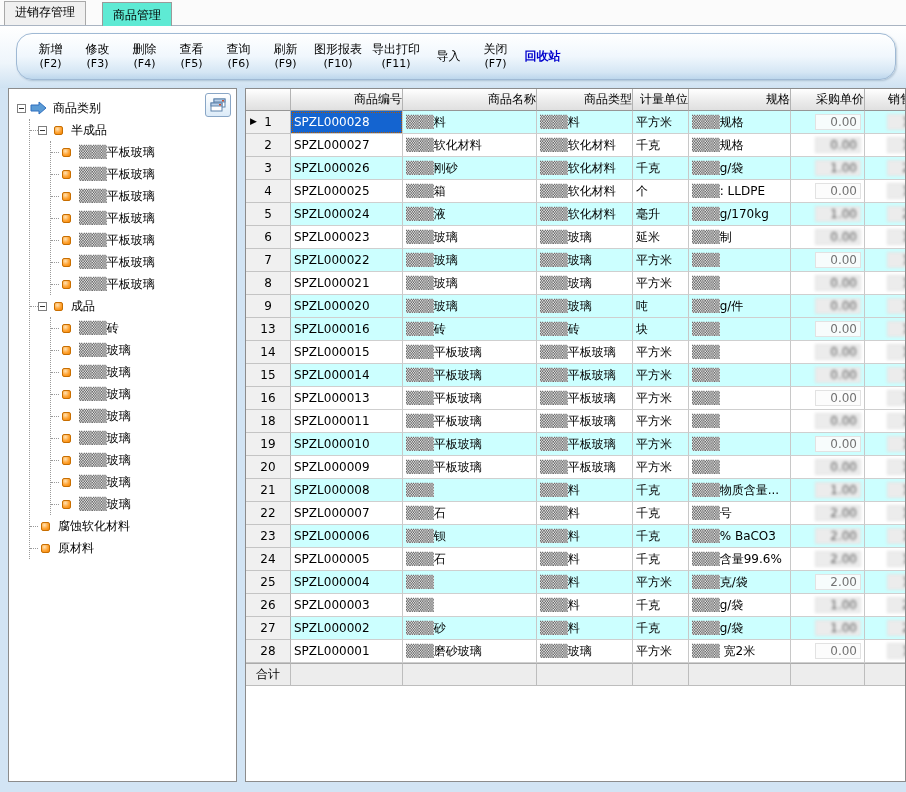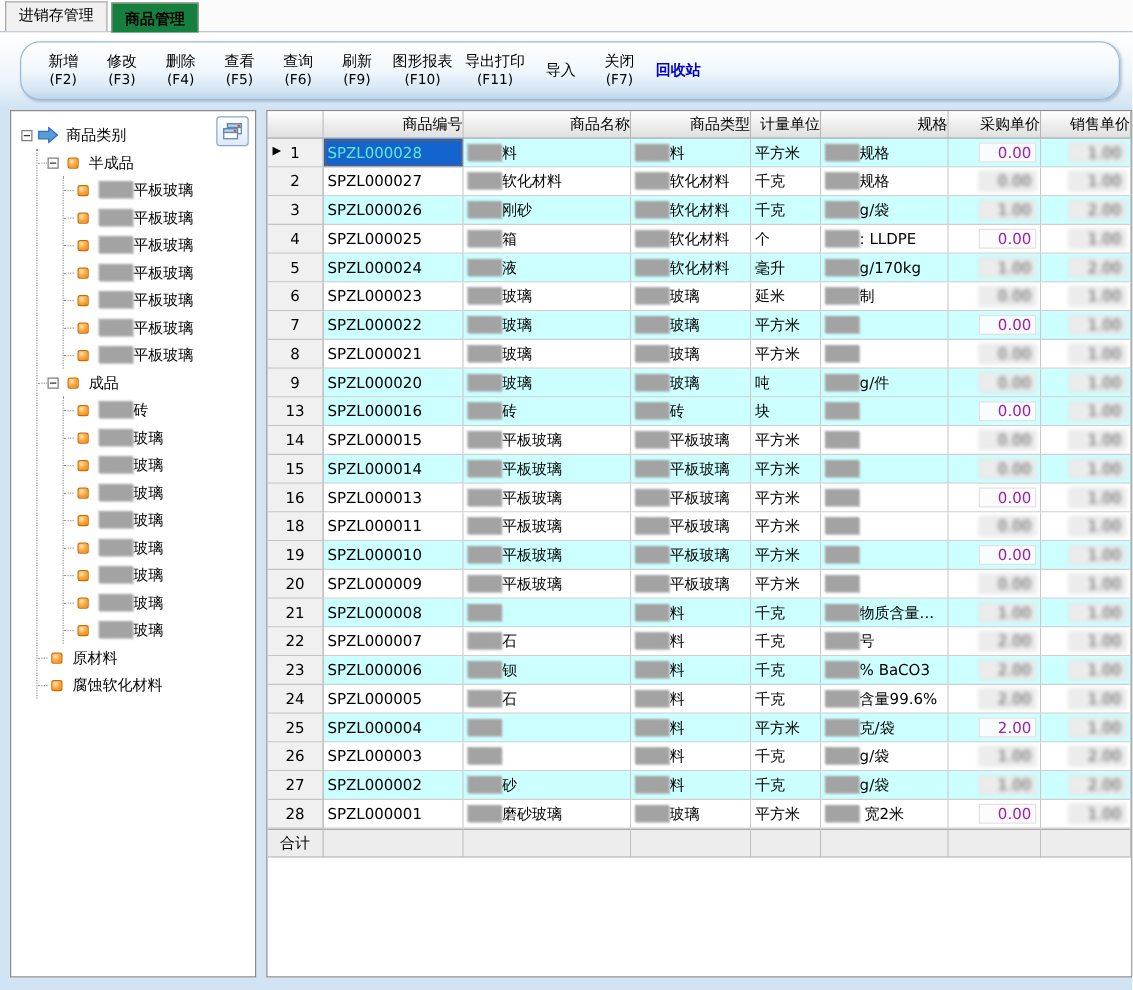--- a/index.html
+++ b/index.html
@@ -1,35 +1,35 @@
 <!DOCTYPE html>
 <html><head>
 <meta charset="utf-8">
 <style>
   * { margin:0; padding:0; box-sizing:border-box; }
   html,body { width:906px; height:792px; overflow:hidden; }
   body { font-family:"DejaVu Sans","Liberation Sans",sans-serif; font-size:12px; color:#000; background:#fff; }
 
   
   .tabbar { height:26px; background:#fbfbfb; border-bottom:1px solid #a9b4c2; display:flex; align-items:flex-end; padding-left:4px; }
-  .tab { padding:3px 10px 20px; background:#f0f0f0; border:1px solid #a9a9a9; border-bottom:none; margin-right:3px; height:21px; line-height:15px; cursor:pointer; }
-  .tab.active { background:#15803d; height:24px; line-height:18px; position:relative; z-index:2; margin-bottom:-1px; border-color:#9a9a9a;font-weight:bold; }
+  .tab { padding:3px 10px 20px; background:#f0f0f0; border:1px solid #a9a9a9; border-bottom:none; margin-right:16px; height:21px; line-height:15px; cursor:pointer; }
+  .tab.active { background:#5eead4; height:24px; line-height:18px; position:relative; z-index:2; margin-bottom:-1px; border-color:#9a9a9a; }
 
   
   .toolbar-area { height:62px; background:linear-gradient(#ffffff,#eef5fb 60%,#cfe2f2); padding:7px 10px 0 16px; }
   .toolbar { height:47px; border:1px solid #9fb9d4; border-radius:16px;
              background:linear-gradient(#ffffff,#f0f7fd 50%,#d5e6f4 85%,#bcd6ec);
              box-shadow:1px 1px 2px rgba(90,120,150,.35); display:flex; align-items:center; padding:0 10px; }
   .tb-btn { min-width:47px; padding:2px 5px; text-align:center; line-height:1.25; cursor:pointer; white-space:nowrap; }
   .tb-btn .key { display:block; font-size:11px; }
   .tb-btn.accent { color:#0000cc; font-weight:bold; }
 
   
   .main { height:704px; background:#d2e4f4; display:flex; padding-left:8px; }
-  .tree-panel { width:197px; height:694px; background:#fff; border:1px solid #8c8c8c; position:relative; overflow:hidden; }
+  .tree-panel { width:229px; height:694px; background:#fff; border:1px solid #8c8c8c; position:relative; overflow:hidden; }
   .splitter { width:8px; cursor:col-resize; }
   .grid-panel { flex:1; height:694px; background:#fff; border:1px solid #8c8c8c; overflow:hidden; }
 
   
   .panel-btn { position:absolute; top:4px; right:5px; width:26px; height:24px; border:1px solid #89a6c6; border-radius:3px;
                background:linear-gradient(#ffffff,#dcebf8); cursor:pointer; display:flex; align-items:center; justify-content:center; }
   #tree { padding:8px 0 0 8px; }
   .t-row { display:flex; align-items:center; height:22px; white-space:nowrap; cursor:pointer; }
   .t-branches { margin-left:12px; border-left:1px dotted #9a9a9a; }
   .t-items { margin-left:20px; border-left:1px dotted #9a9a9a; }
@@ -45,23 +45,23 @@
   th { height:22px; font-weight:normal; text-align:right; background:linear-gradient(#ffffff,#ececec 55%,#e0e0e0);
        border-right:1px solid #b3b3b3; border-bottom:1px solid #969696; overflow:hidden; white-space:nowrap; cursor:pointer; }
   td { height:23px; border-right:1px solid #c8c8c8; border-bottom:1px solid #cfcfcf; padding:0 3px;
        overflow:hidden; white-space:nowrap; cursor:default; }
   tr.odd td.dcell { background:#ccffff; }
   tr.even td.dcell { background:#ffffff; }
   td.rowhead { background:#f0f0f0; border-right:1px solid #b3b3b3; border-bottom:1px solid #c4c4c4; text-align:center; position:relative; }
   td.rowhead .ind { position:absolute; left:4px; top:5px; font-size:9px; }
   td.num { text-align:left; }
   td.price { text-align:right; }
-  .pv { display:inline-block; min-width:46px; text-align:right; padding:0 3px; background:rgba(252,252,252,.9); border:1px solid #e2e2e2; color:#a21caf; }
+  .pv { display:inline-block; min-width:46px; text-align:right; padding:0 3px; background:rgba(252,252,252,.9); border:1px solid #e2e2e2; color:#737373; }
   .pv.blur { filter:blur(1.5px); color:#555; background:#ececec; }
-  .cell-sel { background:#1464d0 !important; color:#5eead4; outline:1px dotted #b05a00; outline-offset:-2px; }
+  .cell-sel { background:#1464d0 !important; color:#ffffff; outline:1px dotted #b05a00; outline-offset:-2px; }
   .bseg { color:#6a6a6a; filter:blur(.7px); background:#e0e0e0; }
   tr.footer td { background:#ededed; border-right:1px solid #bdbdbd; border-top:1px solid #ababab; border-bottom:1px solid #bdbdbd; }
   tr.footer td.rowhead { text-align:center;margin-left:43px; }
 </style>
 </head>
 <body>
 
 <div class="app">
   <div class="tabbar" id="tabbar">
       <div class="tab">进销存管理</div>
@@ -197,26 +197,26 @@
               </div>
               <div class="t-row">
                 <span class="hguide"></span>
                 <span class="bullet"></span>
                 <span class="t-label"><span class="bseg">▒▒▒</span><span>玻璃</span></span>
               </div>
             </div>
             <div class="t-row">
               <span class="hguide"></span>
               <span class="bullet"></span>
-              <span class="t-label">原材料</span>
+              <span class="t-label">腐蚀软化材料</span>
             </div>
             <div class="t-row">
               <span class="hguide"></span>
               <span class="bullet"></span>
-              <span class="t-label">腐蚀软化材料</span>
+              <span class="t-label">原材料</span>
             </div>
           </div>
         </div>
     </div>
 
     <div class="splitter"></div>
 
     <div class="grid-panel">
       <table>
         <colgroup id="cols">

